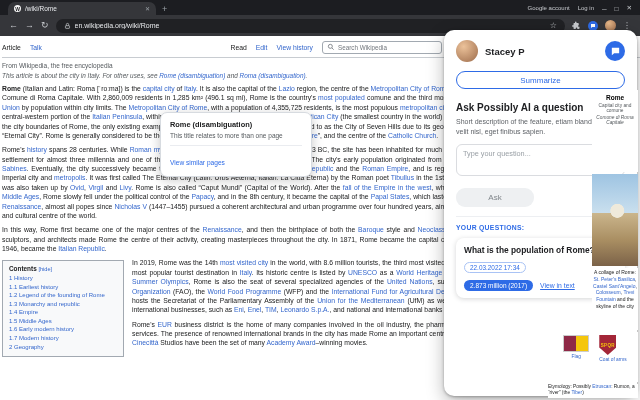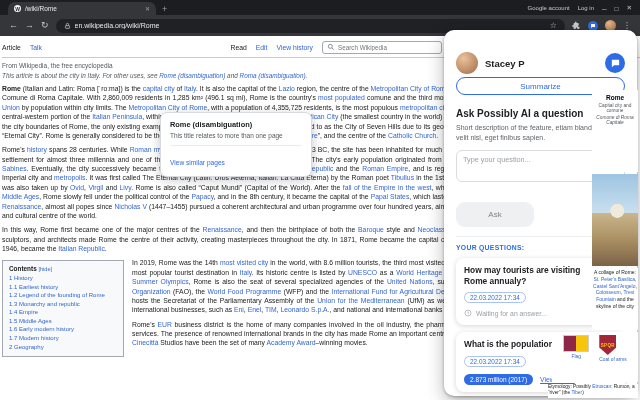--- a/index.html
+++ b/index.html
@@ -54,35 +54,35 @@
   .toc li{color:#3366cc;line-height:1.42;white-space:nowrap;overflow:hidden}
   
   .tooltip{position:absolute;left:160px;top:76px;width:152px;background:#fff;border:1px solid #d7dbe0;
     border-radius:7px;box-shadow:0 3px 12px rgba(0,0,0,.22);padding:7px 9px;z-index:30}
   .tt-title{font-size:7.4px;font-weight:bold;color:#202122}
   .tt-body{font-size:6.5px;color:#54595d;margin-top:3px}
   .tt-div{border:none;border-top:1px solid #eaecf0;margin:6px 0 5px}
   .tt-link{font-size:6.6px;color:#2e6be6;text-decoration:none;cursor:pointer}
   
   .panel{position:absolute;left:444px;top:30px;width:193px;height:366px;background:#fff;border-radius:10px;
-    box-shadow:0 1px 3px rgba(0,0,0,.3),0 6px 18px rgba(0,0,0,.28);z-index:40;padding:22px 12px;color:#202124}
+    box-shadow:0 1px 3px rgba(0,0,0,.3),0 6px 18px rgba(0,0,0,.28);z-index:40;padding:10px 12px;color:#202124}
   .p-head{display:flex;align-items:center}
   .avatar{width:22px;height:22px;border-radius:50%;background:radial-gradient(circle at 35% 30%,#ecc29a,#9c6b4a);flex:none}
   .p-name{flex:1;margin-left:7px;font-size:9.5px;font-weight:bold}
   .p-logo{width:20px;height:20px;border-radius:50%;background:#2e6be6;display:flex;align-items:center;justify-content:center;flex:none}
-  .p-btns{display:flex;gap:16px;margin-top:3px}
+  .p-btns{display:flex;gap:16px;margin-top:9px}
   .btn{flex:1;height:18px;border-radius:9px;font-size:8px;display:flex;align-items:center;justify-content:center;cursor:pointer}
   .btn.outline{border:1px solid #2e6be6;color:#2e6be6;background:#fff}
   .btn.fill{background:#2e6be6;color:#fff}
   .p-heading{font-size:10px;font-weight:bold;margin-top:13px}
   .p-desc{font-size:7px;color:#5f6368;line-height:1.4;margin-top:4px;padding-right:26px}
   .p-input{width:100%;height:32px;margin-top:7px;border:1px solid #dadce0;border-radius:6px;resize:none;
     padding:4px 6px;font-size:7.3px;font-family:"Liberation Sans",sans-serif;color:#202124;outline:none}
   .p-input::placeholder{color:#9aa0a6}
-  .ask-btn{margin-top:16px;width:78px;height:25px;border:none;border-radius:9px;background:#eef0f2;
+  .ask-btn{margin-top:8px;width:78px;height:19px;border:none;border-radius:9px;background:#eef0f2;
     color:#80868b;font-size:8px;font-family:"Liberation Sans",sans-serif;cursor:pointer}
   .pdiv{border:none;border-top:1px solid #edeff2;margin:9px 0 7px}
   .q-label{font-size:6.8px;font-weight:bold;color:#2e6be6;letter-spacing:.3px}
   .qcard{background:#fff;border-radius:8px;box-shadow:0 1px 5px rgba(60,64,67,.22);padding:7px 8px;margin-top:7px}
   .q-text{font-size:8.4px;font-weight:bold;line-height:1.3;padding-right:20px}
   .q-chip{display:inline-block;margin-top:5px;border:1px solid #a9c3f5;color:#2e6be6;border-radius:8px;
     padding:1px 5px;font-size:6.4px}
   .q-status{display:flex;align-items:center;gap:4px;margin-top:5px;color:#9aa0a6;font-size:6.8px}
   .q-row{display:flex;align-items:center;gap:7px;margin-top:6px}
   .q-badge{background:#2e6be6;color:#fff;border-radius:8px;padding:2px 6px;font-size:6.5px;white-space:nowrap}
@@ -246,33 +246,20 @@
   <div class="p-btns">
     <div class="btn outline">Summarize</div>
   </div>
   <div class="p-heading">Ask Possibly AI a question</div>
   <div class="p-desc">Short description of the feature, etiam blandit velit nisl, eget finibus sapien.</div>
   <textarea class="p-input" placeholder="Type your question..." style=""></textarea>
   <button class="ask-btn">Ask</button>
   <hr class="pdiv">
   <div class="q-label">YOUR QUESTIONS:</div>
 
-  <div class="qcard">
-    <div class="q-text">How may tourists are visiting Rome annualy?</div>
-    <span class="q-chip">22.03.2022 17:34</span>
-    <div class="q-status">
-      <span>
-        <svg width="8" height="8" viewBox="0 0 24 24" fill="none" stroke="#9aa0a6" stroke-width="2">
-            <circle cx="12" cy="12" r="9"></circle>
-            <path d="M12 7v5l3 2"></path>
-          </svg>
-      </span>
-      <span>Waiting for an answer...</span>
-    </div>
-  </div>
 
   <div class="qcard">
     <div class="q-text">What is the population of Rome?</div>
     <span class="q-chip">22.03.2022 17:34</span>
     <div class="q-row">
       <span class="q-badge">2.873 million (2017)</span>
       <a class="q-link">View in text</a>
     </div>
   </div>
 </aside>

